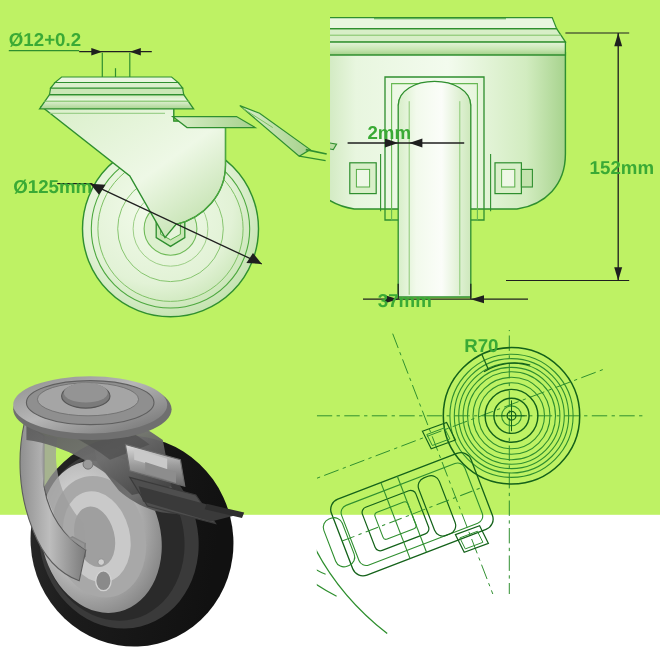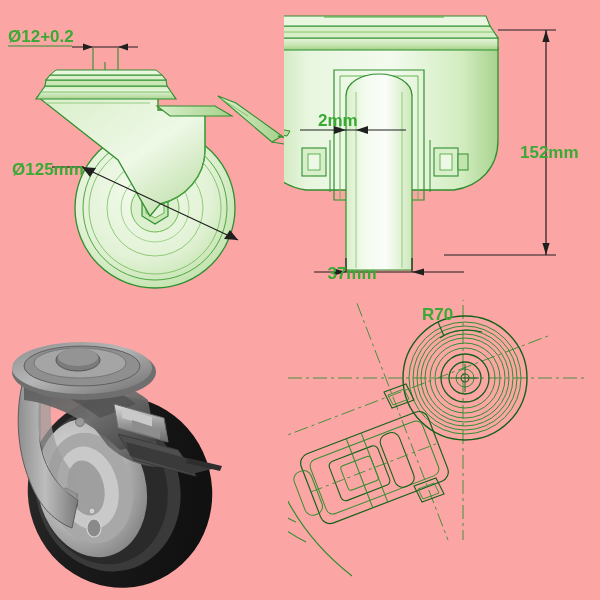--- a/index.html
+++ b/index.html
@@ -10,30 +10,30 @@
   body {
     width: 600px;
     height: 600px;
     font-family: "Liberation Sans", sans-serif;
     overflow: hidden;
     position: relative;
   }
   #sheet {
     position: relative;
     width: 600px;
-    height: 600px;
-    background: #fca5a5;
+    height: 468px;
+    background: #bef264;
   }
   .quad {
     position: absolute;
     width: 300px;
     height: 300px;
   }
   #q-side   { left: 0;   top: 0;   }
-  #q-front  { left: 284px; top: 0; }
+  #q-front  { left: 300px; top: 0; }
   #q-photo  { left: 0;   top: 300px; }
   #q-plan   { left: 288px; top: 300px; }
   svg { display: block; }
   .dimtext {
     font-family: "Liberation Sans", sans-serif;
     font-weight: bold;
     fill: #3aaa35;
   }
 </style>
 </head>

